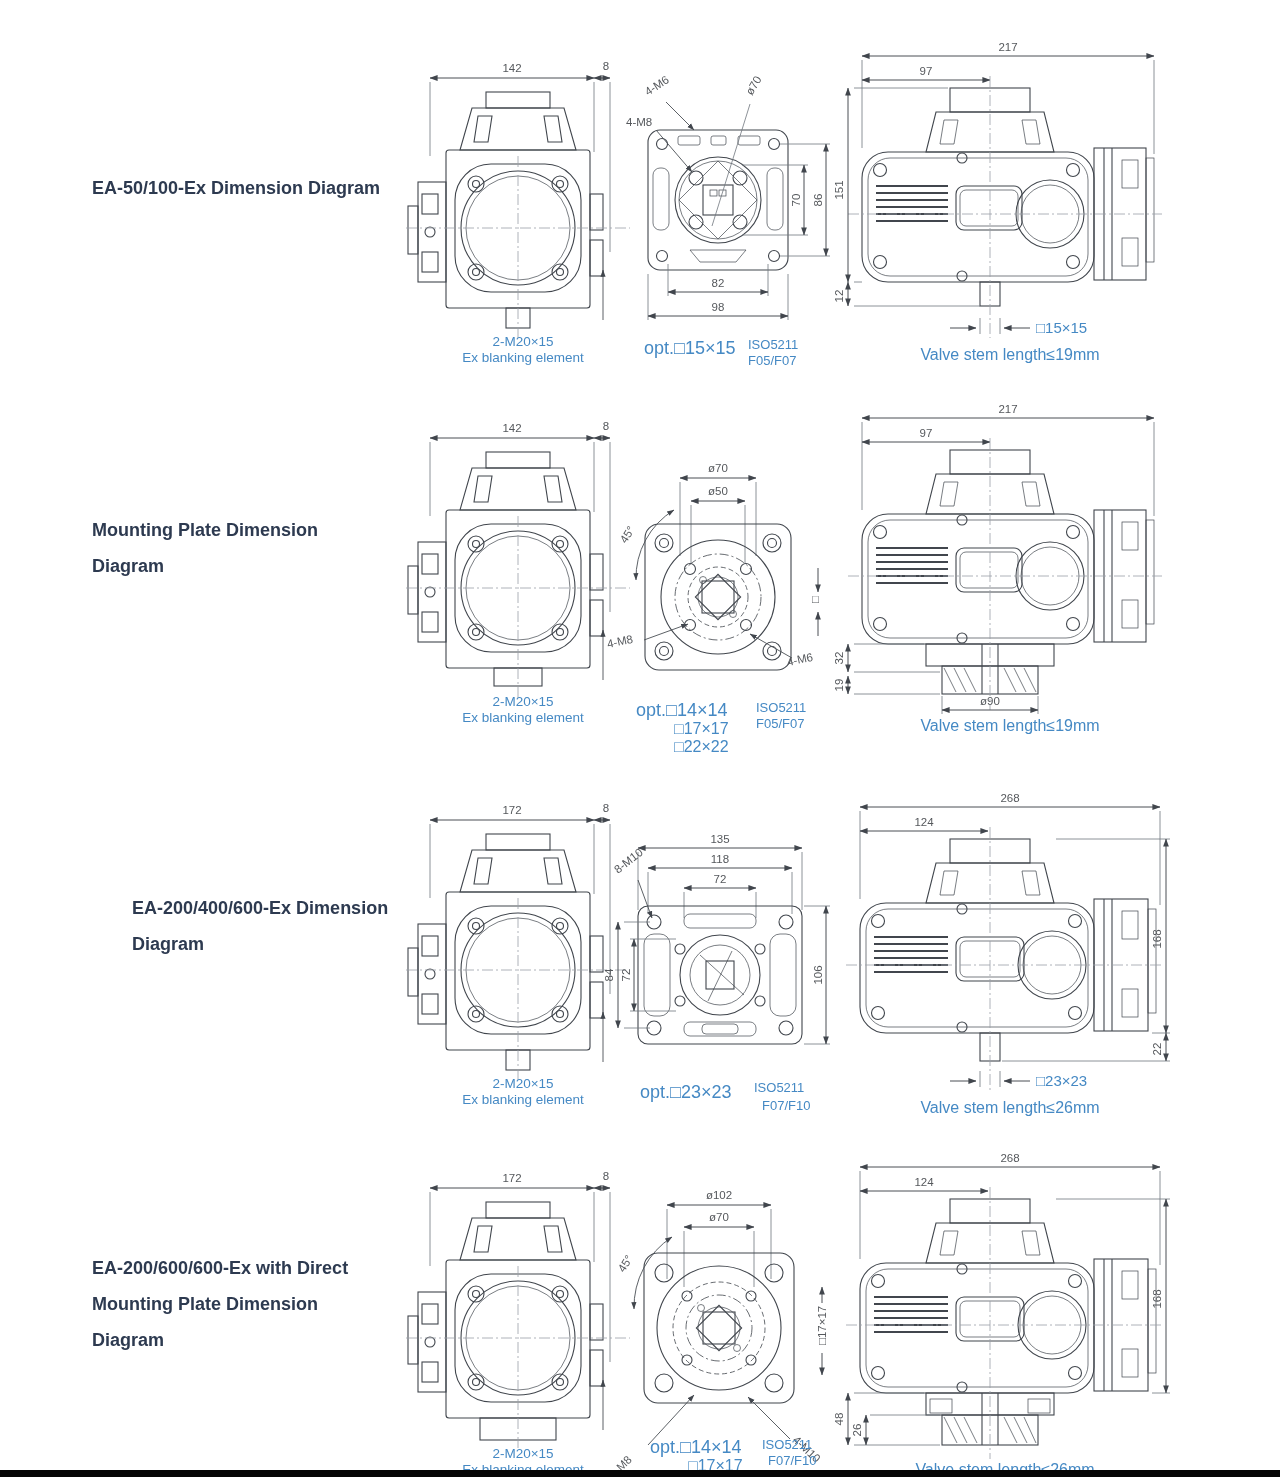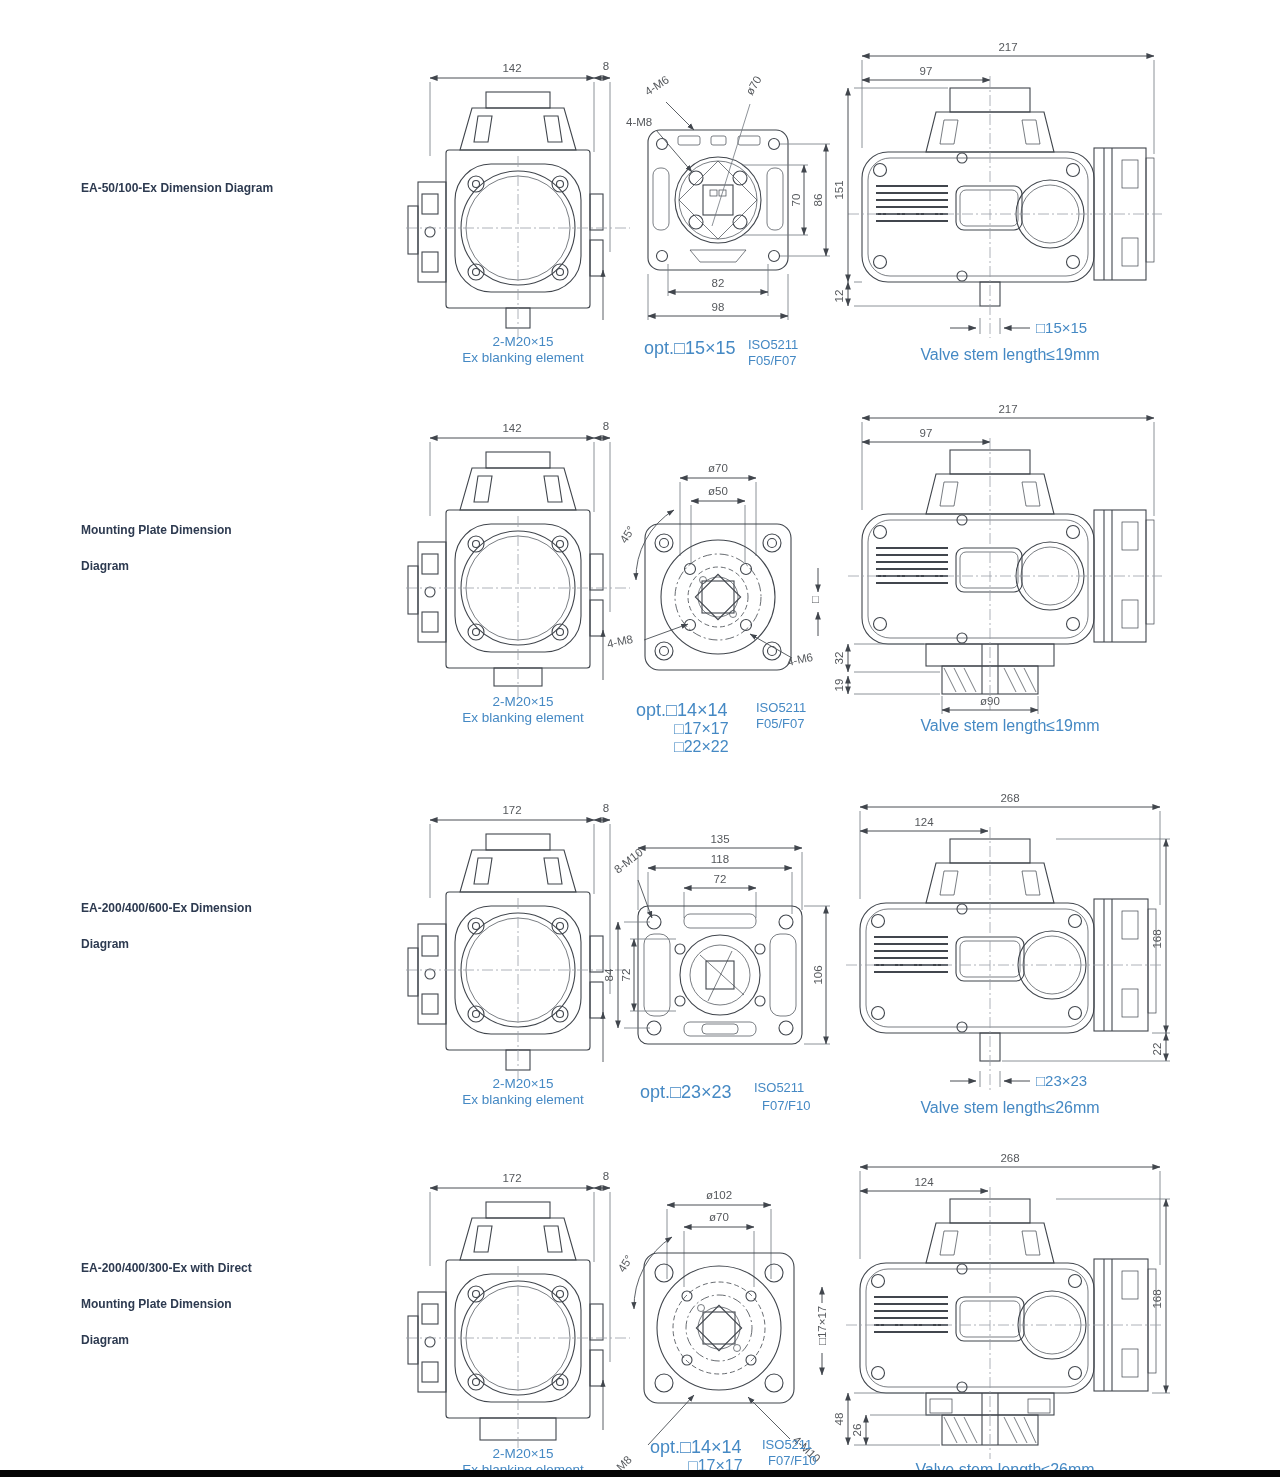--- a/index.html
+++ b/index.html
@@ -3,23 +3,23 @@
 <meta charset="utf-8">
 <style>
   html,body{margin:0;padding:0;background:#ffffff;}
   .page{position:relative;width:1280px;height:1477px;background:#ffffff;overflow:hidden;
         font-family:"Liberation Sans","DejaVu Sans",sans-serif;}
   .row{position:absolute;left:0;width:1280px;}
   .row-1{top:28px;height:345px;}
   .row-2{top:398px;height:350px;}
   .row-3{top:775px;height:335px;}
   .row-4{top:1140px;height:330px;}
-  .title-block{position:absolute;left:81px;width:300px;color:#2d3a50;
-               font-size:12px;font-weight:bold;line-height:36px;}
-  .r1t{top:142px;} .r2t{top:114px;} .r3t{top:115px;} .r4t{top:110px;}
+  .title-block{position:absolute;left:92px;width:300px;color:#2d3a50;
+               font-size:18px;font-weight:bold;line-height:36px;}
+  .r1t{top:142px;} .r2t{top:114px;} .r3t{top:115px;margin-left:40px;} .r4t{top:110px;}
   .panel{position:absolute;}
   
   svg text{font-family:"Liberation Sans","DejaVu Sans",sans-serif;}
   .art rect,.art circle,.art polygon,.art path,.art line{fill:none;stroke:#41464d;stroke-width:1.1;}
   .art .thin{stroke-width:0.7;}
   .art .dashc{stroke-dasharray:5 3;stroke-width:0.8;}
   .art .ddotc{stroke-dasharray:9 3 2 3;stroke-width:0.8;}
   .art .grille{stroke-width:2.2;}
   .xln{stroke:#70767d;stroke-width:0.8;fill:none;}
   .dln{stroke:#4a4f55;stroke-width:1;fill:none;}
@@ -492,21 +492,21 @@
         <line class="xln" x1="170" y1="278" x2="170" y2="294"></line>
     <line class="dln" x1="120" y1="288" x2="146" y2="288" marker-end="url(#arr)"></line>
         <line class="dln" x1="200" y1="288" x2="174" y2="288" marker-end="url(#arr)"></line>
     <text class="blue15" x="206" y="293">□23×23</text>
     <text class="blue16" x="180" y="320" text-anchor="middle">Valve stem length≤26mm</text>
   </svg>
 </div>
 
 <div class="row row-4">
   <div class="title-block r4t">
-    <div>EA-200/400/300-Ex with Direct</div>
+    <div>EA-200/600/600-Ex with Direct</div>
     <div>Mounting Plate Dimension</div>
     <div>Diagram</div>
   </div>
 
   <svg class="panel" style="left:398px;top:26px" width="240" height="310" viewBox="0 0 240 310">
     <line class="xln" x1="32" y1="26" x2="32" y2="100"></line>
         <line class="xln" x1="196" y1="26" x2="196" y2="96"></line>
         <line class="xln" x1="212" y1="26" x2="212" y2="196"></line>
     <line class="dln" x1="32" y1="22" x2="196" y2="22" marker-start="url(#arr)" marker-end="url(#arr)"></line>
     <line class="dln" x1="196" y1="22" x2="212" y2="22" marker-start="url(#arr)" marker-end="url(#arr)"></line>

